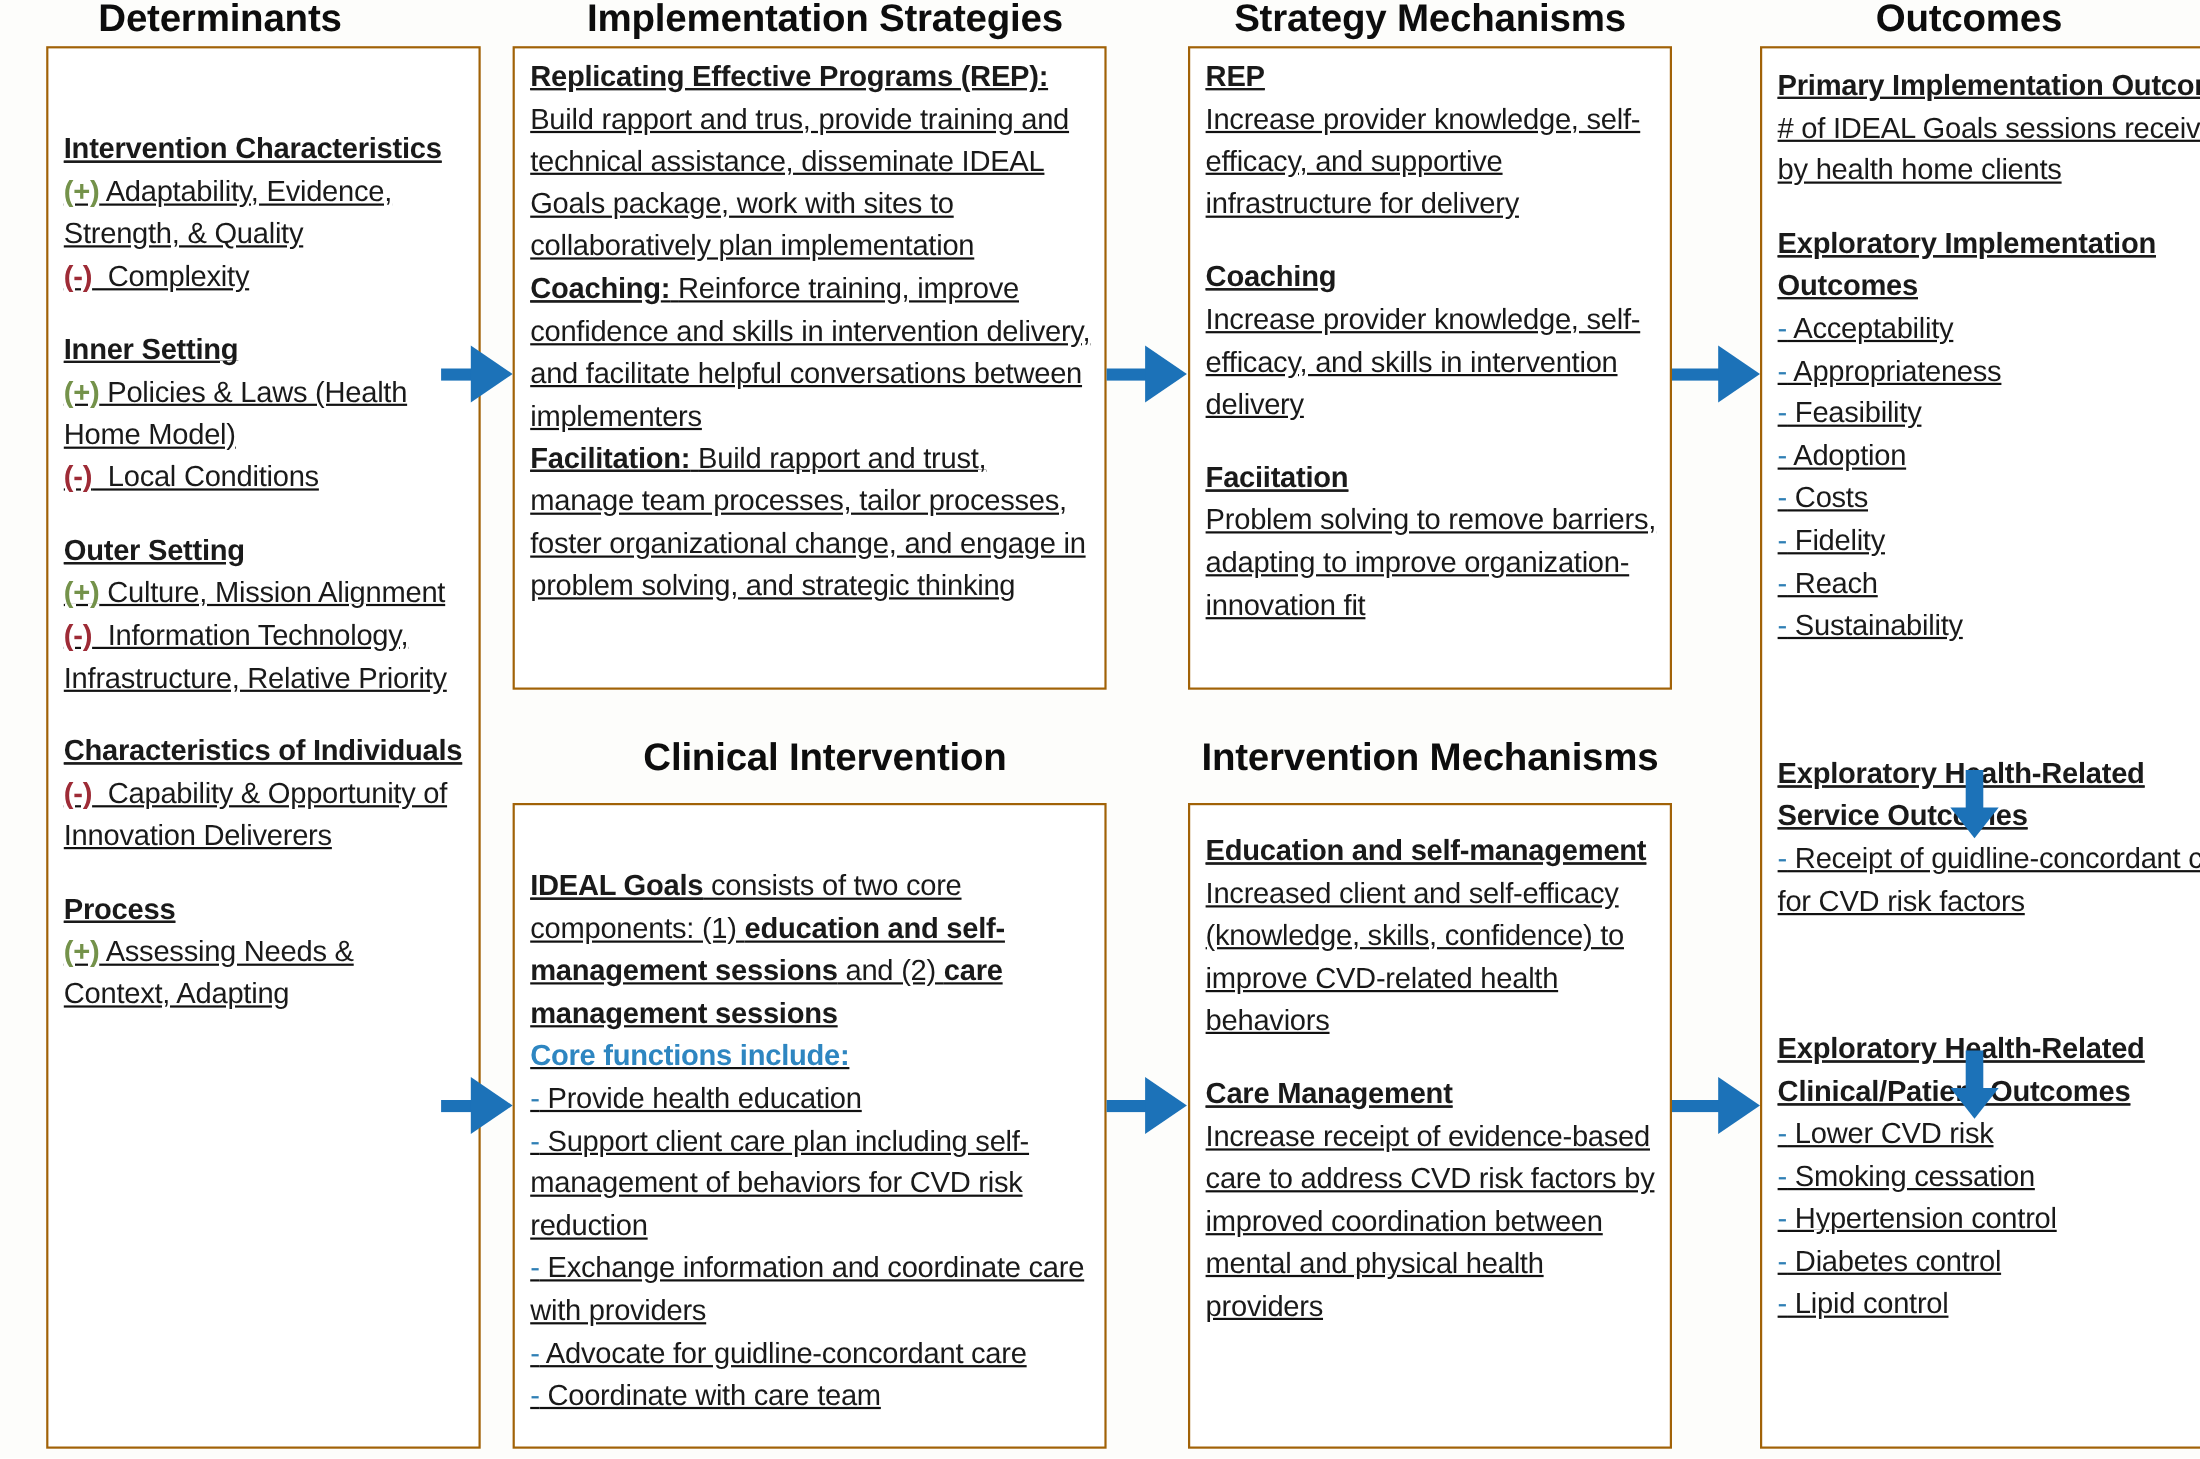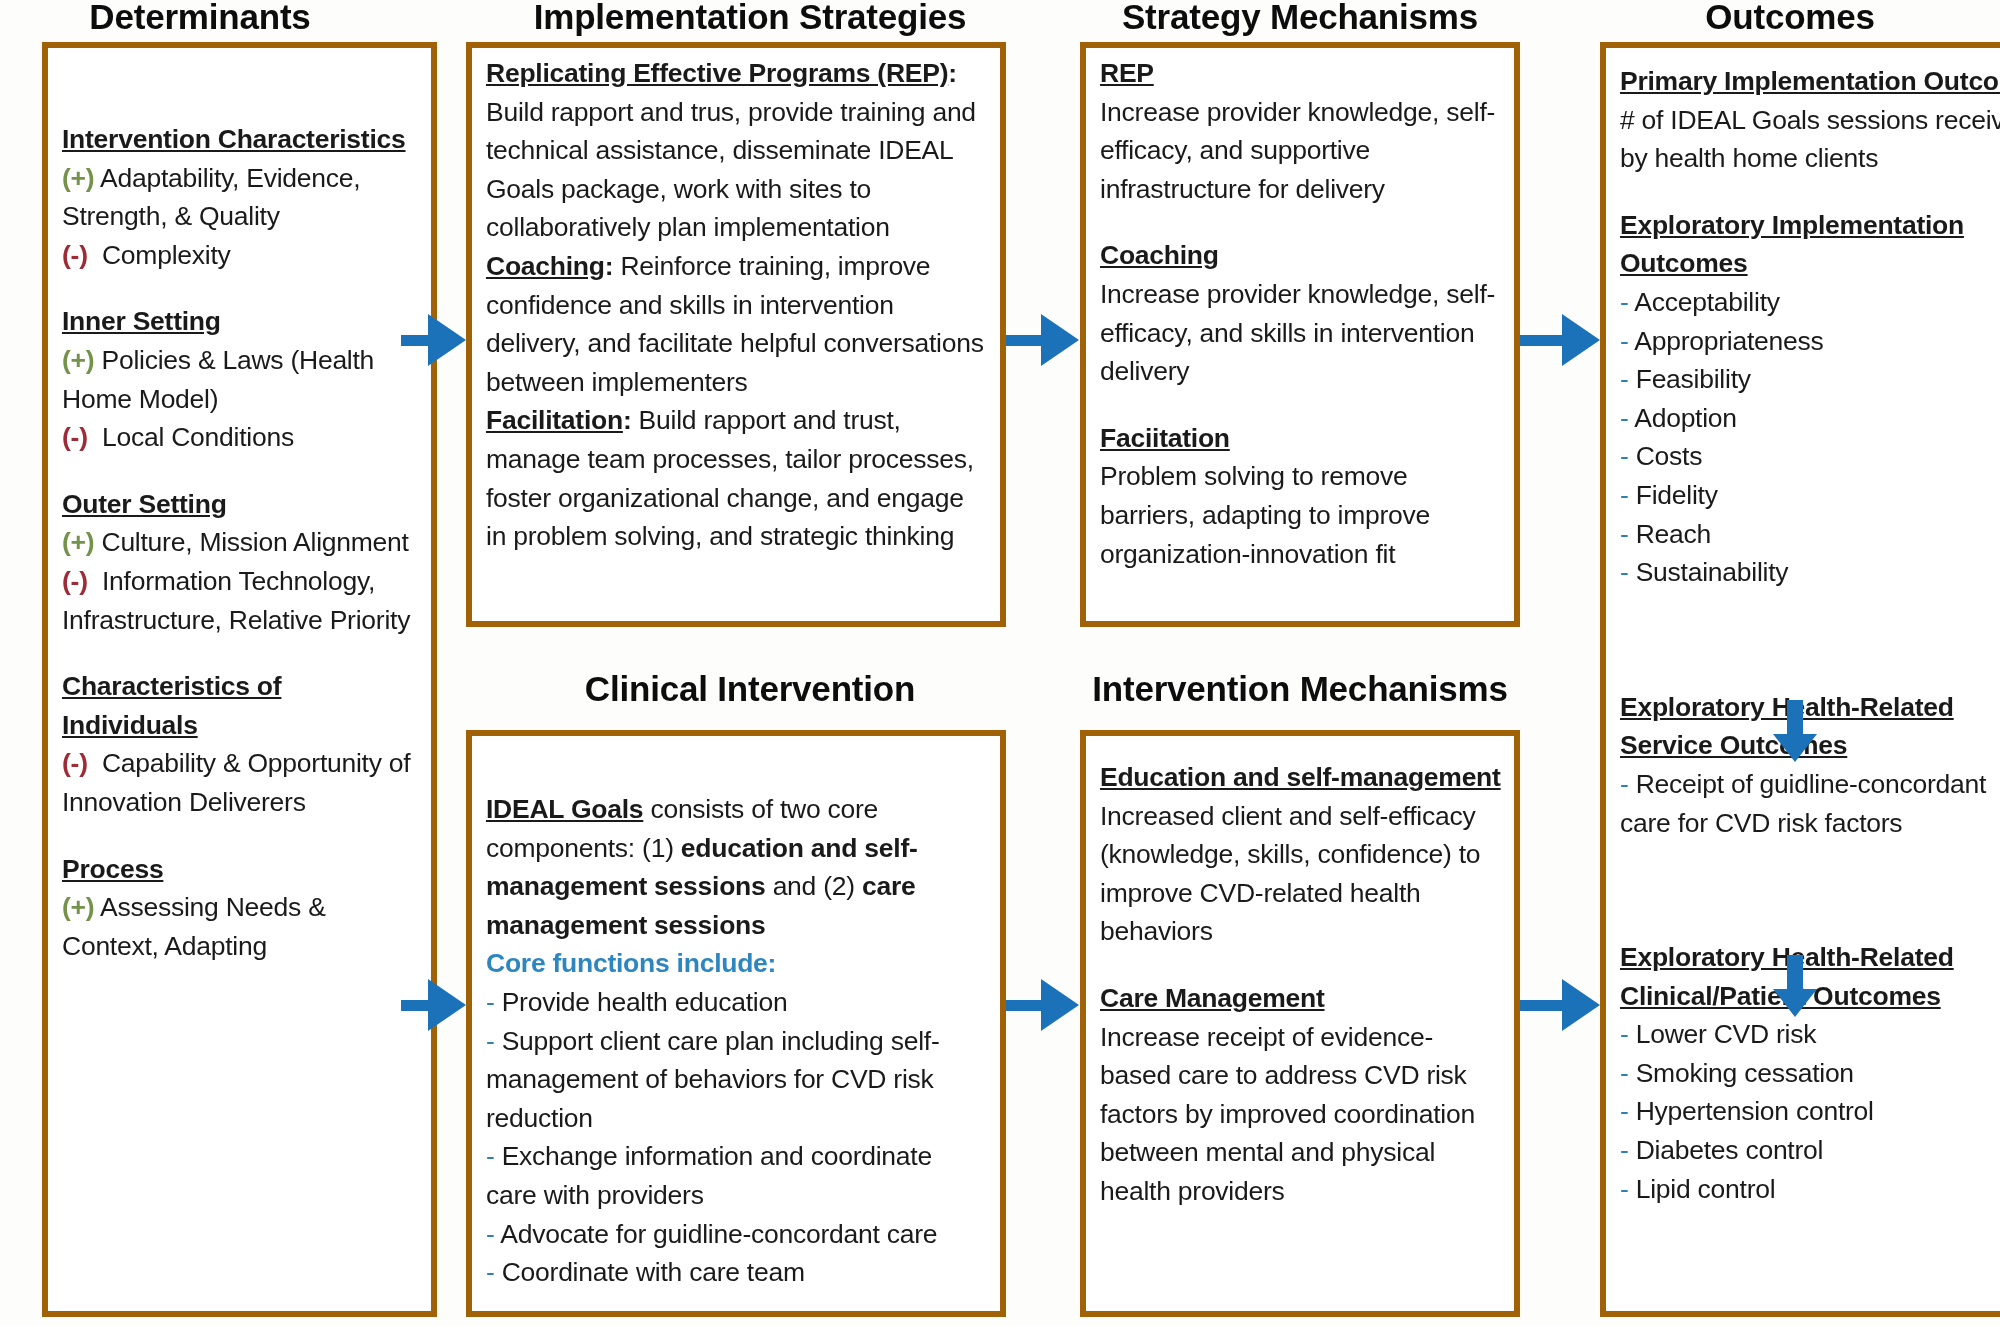--- a/index.html
+++ b/index.html
@@ -29,23 +29,24 @@
     color: #0d0d0d;
     text-align: center;
     letter-spacing: -0.2px;
     white-space: nowrap;
   }
 
   
   .box {
     position: absolute;
     box-sizing: border-box;
-    border: 6px solid #a16207;
+    border: 2px solid #a16207;
     background: #ffffff;
     overflow: hidden;
+    text-decoration: underline;
   }
   .box-inner {
     box-sizing: border-box;
     width: 100%;
     height: 100%;
     padding: 10px 12px 6px 14px;
   }
 
   
   .tline {

